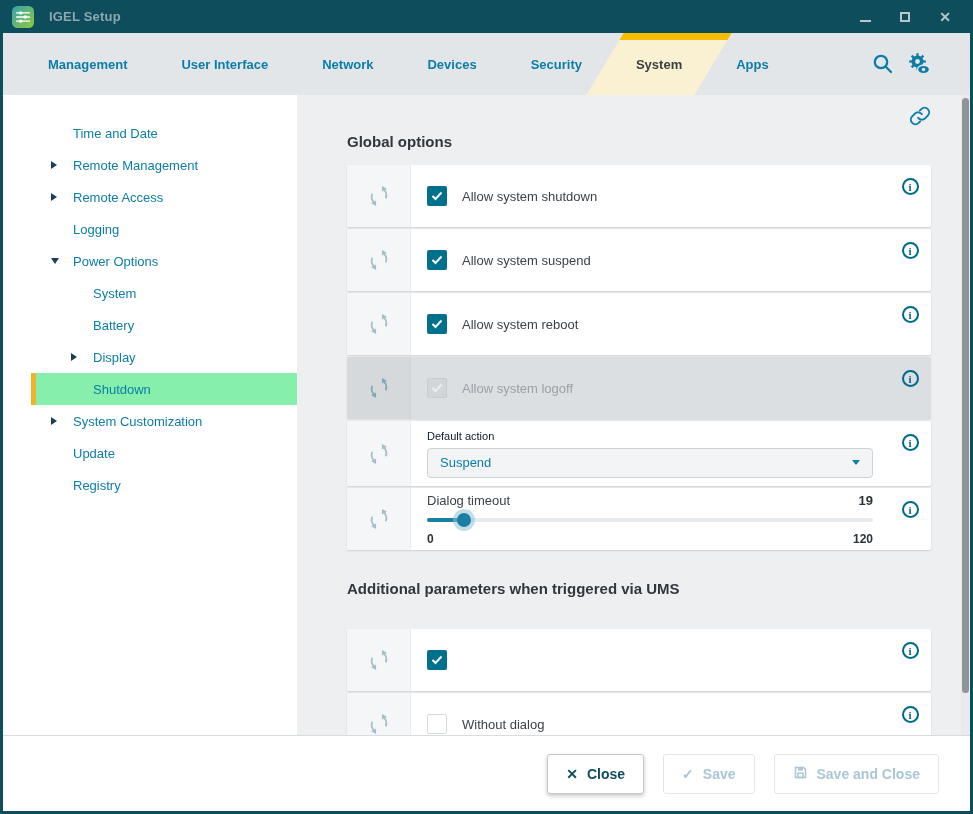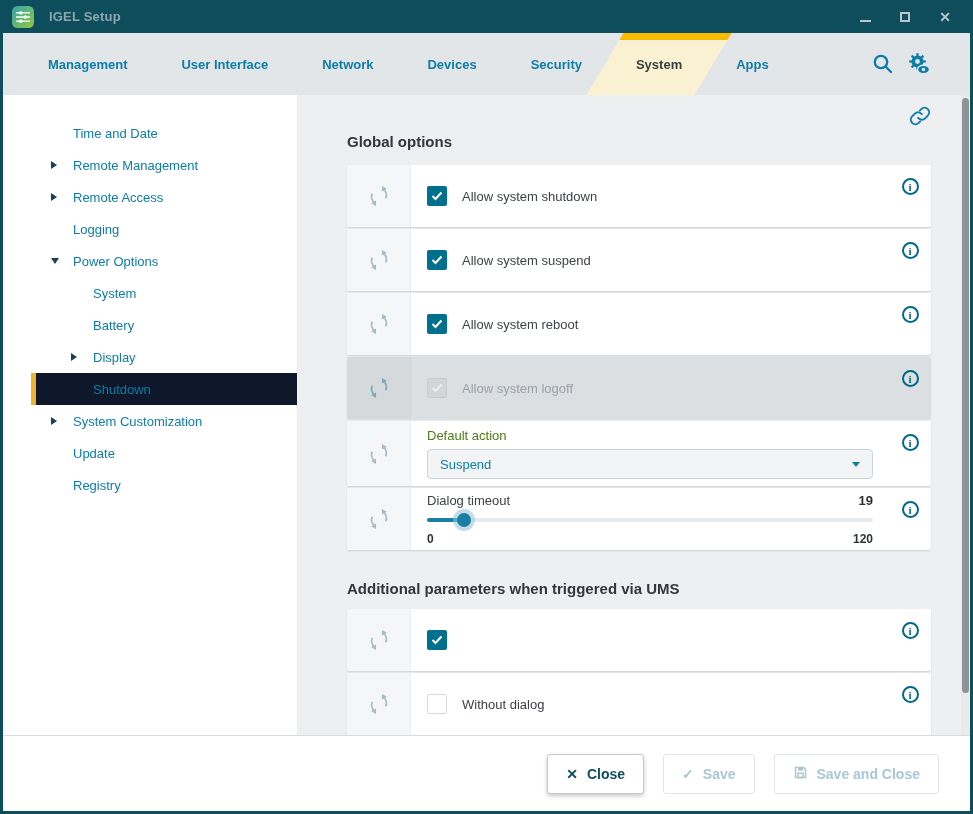--- a/index.html
+++ b/index.html
@@ -31,28 +31,28 @@
   .nav-icons { margin-left:auto; display:flex; align-items:center; gap:10px; padding-right:38px; }
   .nav-icon { width:26px; height:26px; display:flex; align-items:center; justify-content:center; cursor:pointer; position:relative; }
   
   .body { flex:1; display:flex; min-height:0; position:relative; }
   .sidebar { width:294px; background:#fff; flex:none; padding-top:22px; }
   .side-item { position:relative; height:32px; display:flex; align-items:center; cursor:pointer; }
   .side-item .arrow-slot { width:22px; display:flex; align-items:center; justify-content:flex-start; flex:none; }
   .side-item.lvl1 { padding-left:48px; }
   .side-item.lvl2 { padding-left:68px; }
   .side-label { color:#0c7da8; font-size:13px; }
-  .side-item.selected { background:#0f172a; margin-left:28px; padding-left:35px; border-left:5px solid #f0b32e; }
+  .side-item.selected { background:#86efac; margin-left:28px; padding-left:35px; border-left:5px solid #f0b32e; }
   .tri-right { width:0; height:0; border-top:4.5px solid transparent; border-bottom:4.5px solid transparent; border-left:6px solid #1d3e55; }
   .tri-down  { width:0; height:0; border-left:4.5px solid transparent; border-right:4.5px solid transparent; border-top:6px solid #1d3e55; }
   
   .main { flex:1; background:#edeff1; position:relative; padding:10px 39px 0 50px; overflow:hidden; }
   .link-row { display:flex; justify-content:flex-end; height:24px; }
   .section-heading { color:#31373d; font-size:15px; font-weight:bold; margin:4px 0 15px 0; }
-  .section-heading.second { margin-top:30px; margin-bottom:12px; }
+  .section-heading.second { margin-top:30px; margin-bottom:32px; }
   .card { display:flex; align-items:stretch; background:#fff; border-radius:2px; margin-bottom:2px;
           box-shadow:0 1px 2px rgba(0,0,0,0.13); height:62px; }
   .card.tall { height:65px; }
   .card-reset { width:64px; flex:none; background:#f5f6f7; border-right:1px solid #ebedef; border-radius:2px 0 0 2px;
                 display:flex; align-items:center; justify-content:center; }
   .card-body { flex:1; display:flex; align-items:center; padding:0 16px; min-width:0; }
   .card-info { width:42px; flex:none; display:flex; justify-content:center; padding-top:13px; }
   .card.disabled { background:#dcdfe2; box-shadow:0 1px 2px rgba(0,0,0,0.08); }
   .card.disabled .card-reset { background:#d6d9dc; border-right-color:#d1d4d7; }
   
@@ -60,21 +60,21 @@
   .cbx.unchecked { background:#fff; border:1px solid #d7dadd; }
   .cbx.off { background:#d3d6d9; border:1px solid #c9ccCF; }
   .cbx-label { margin-left:15px; color:#3c4247; font-size:13px; }
   .card.disabled .cbx-label { color:#9ba1a7; }
   
   .info-circle { width:17px; height:17px; border-radius:50%; border:2px solid #00688c; color:#00688c;
                  display:flex; align-items:center; justify-content:center; font-size:11px; font-weight:bold;
                  font-family:"Liberation Serif", serif; cursor:pointer; }
   
   .field-col { flex:1; display:flex; flex-direction:column; justify-content:center; }
-  .field-label { color:#4d7c0f; font-size:13px; margin-bottom:6px; }
+  .field-label { color:#0f172a; font-size:11px; margin-bottom:6px; }
   .select-box { height:30px; background:#f3f4f5; border:1px solid #ccd2d6; border-radius:4px;
                 display:flex; align-items:center; padding:0 12px; cursor:pointer; }
   .select-value { color:#0c7da8; font-size:13px; }
   .select-caret { margin-left:auto; width:0; height:0; border-left:4.5px solid transparent; border-right:4.5px solid transparent; border-top:5.5px solid #0c7da8; }
   
   .slider-col { flex:1; display:flex; flex-direction:column; justify-content:center; gap:5px; }
   .slider-top { display:flex; justify-content:space-between; align-items:center; }
   .slider-label { color:#3c4247; font-size:13px; }
   .slider-value { color:#2e3338; font-size:13px; font-weight:bold; }
   .slider-track { position:relative; height:14px; display:flex; align-items:center; cursor:pointer; }

